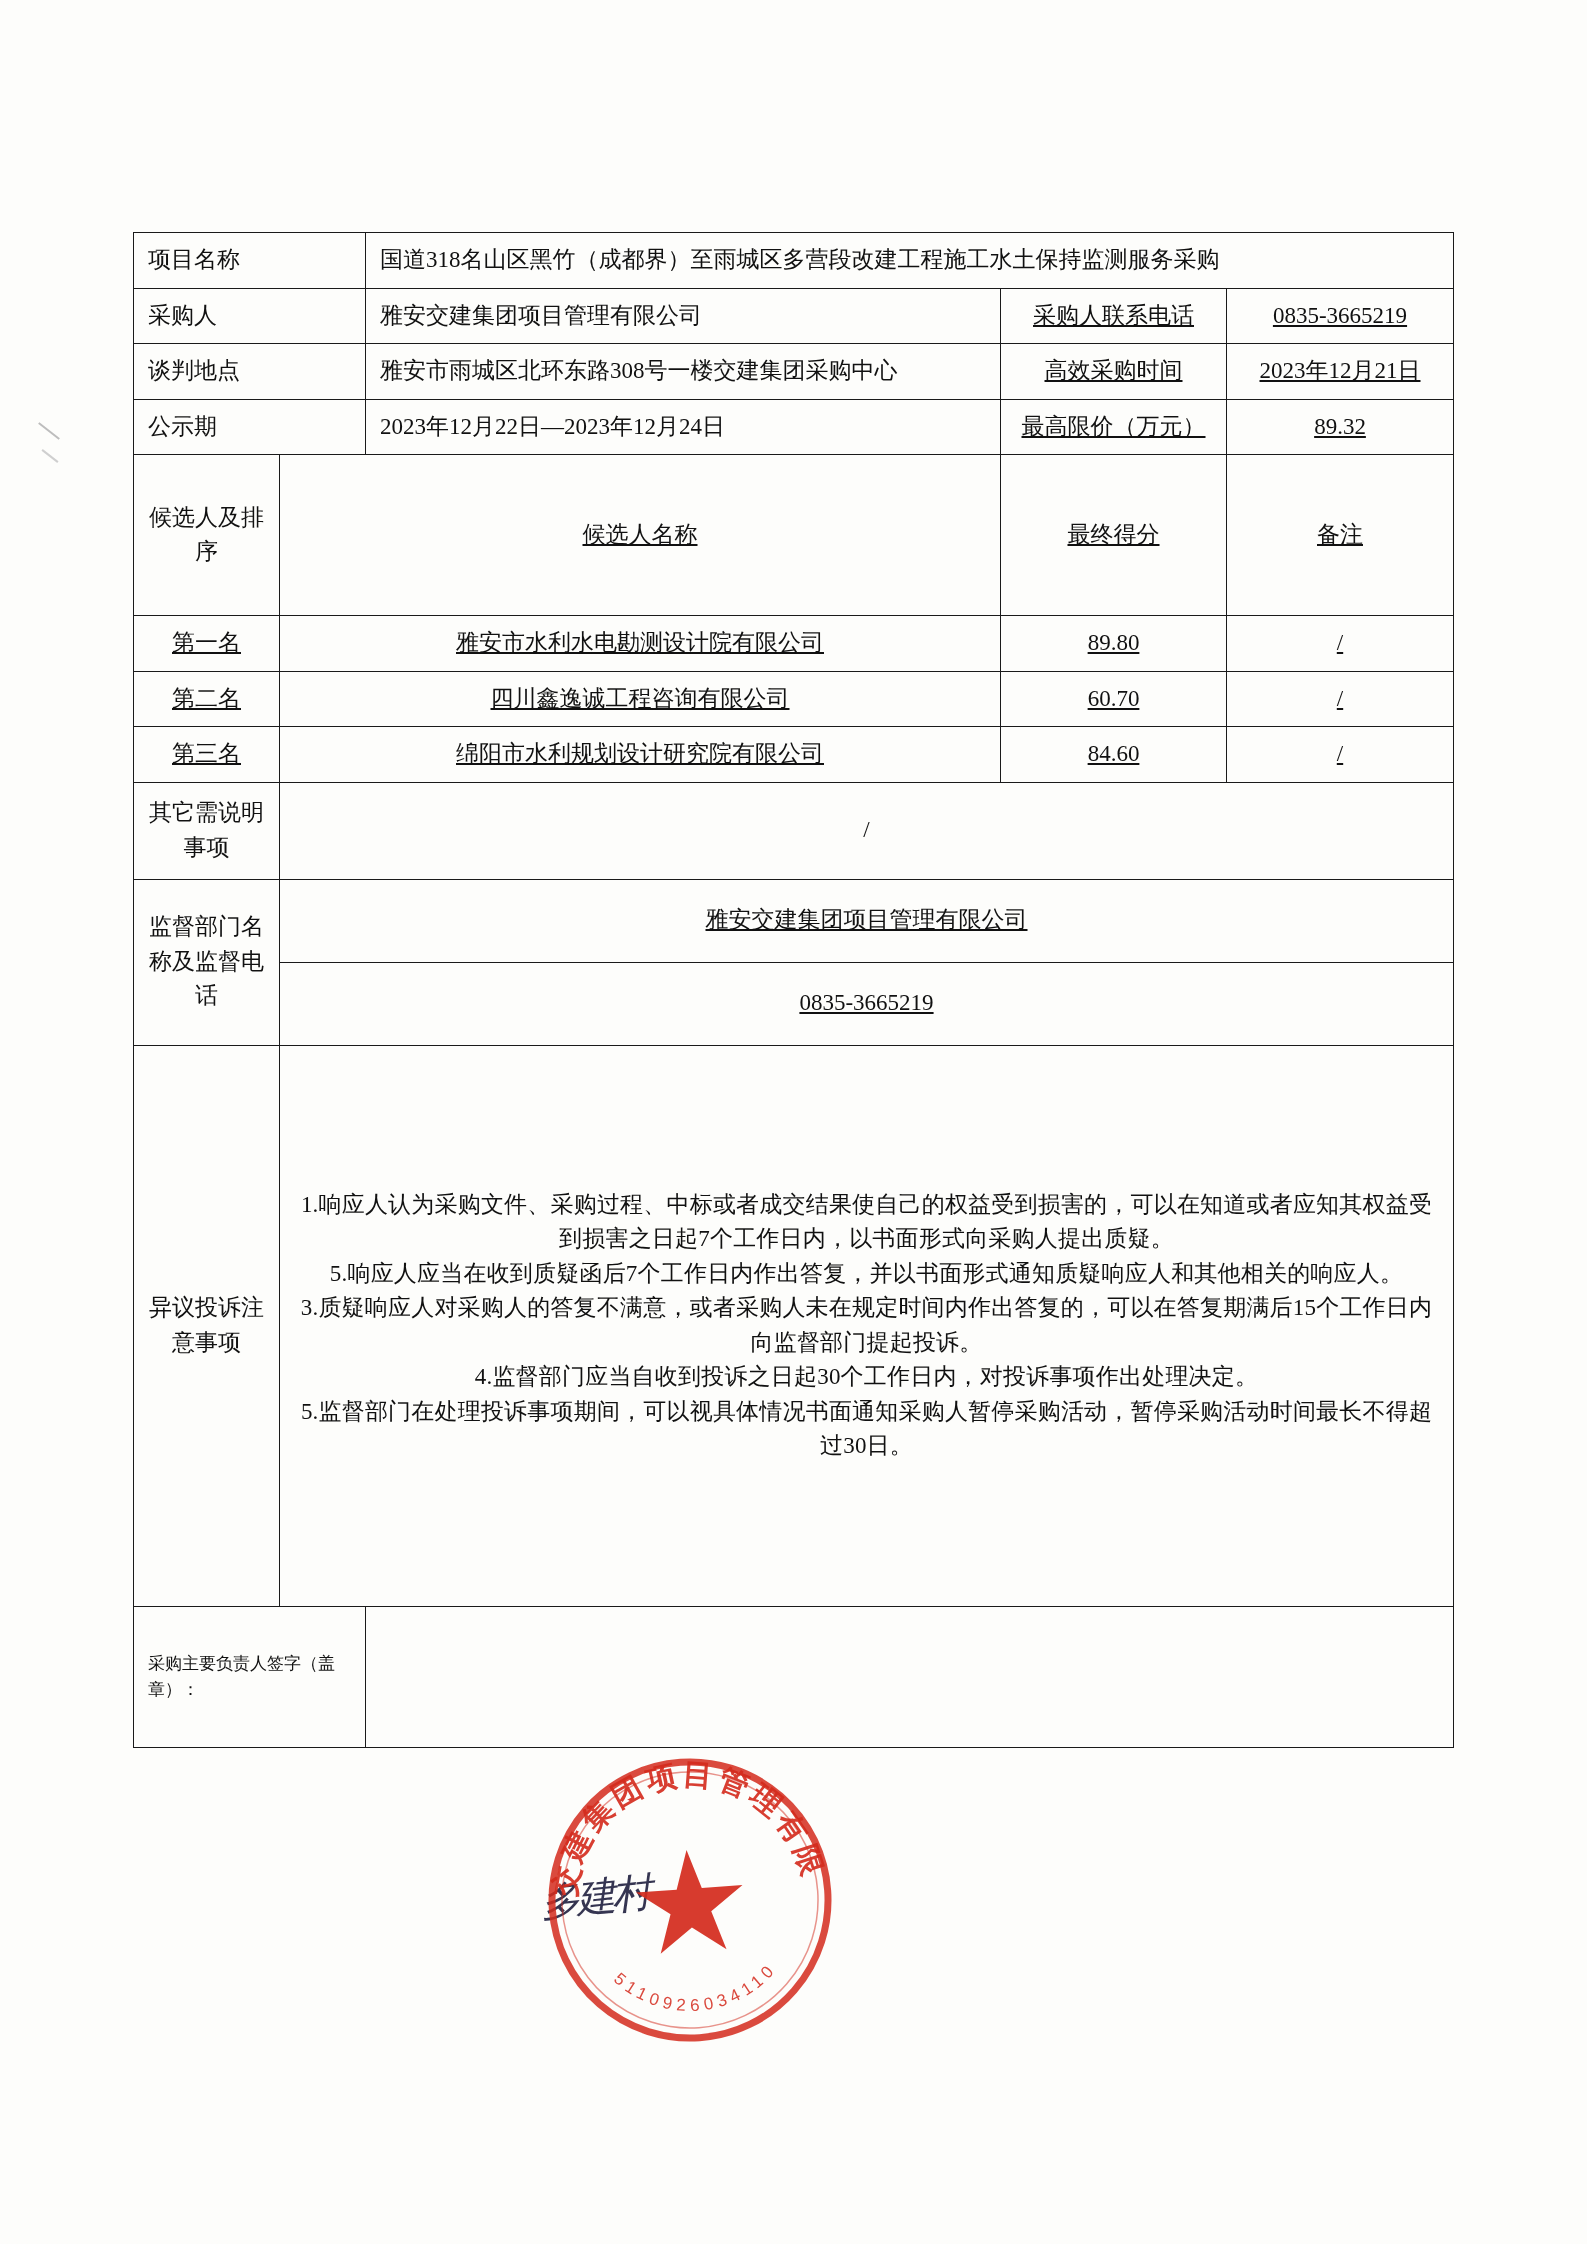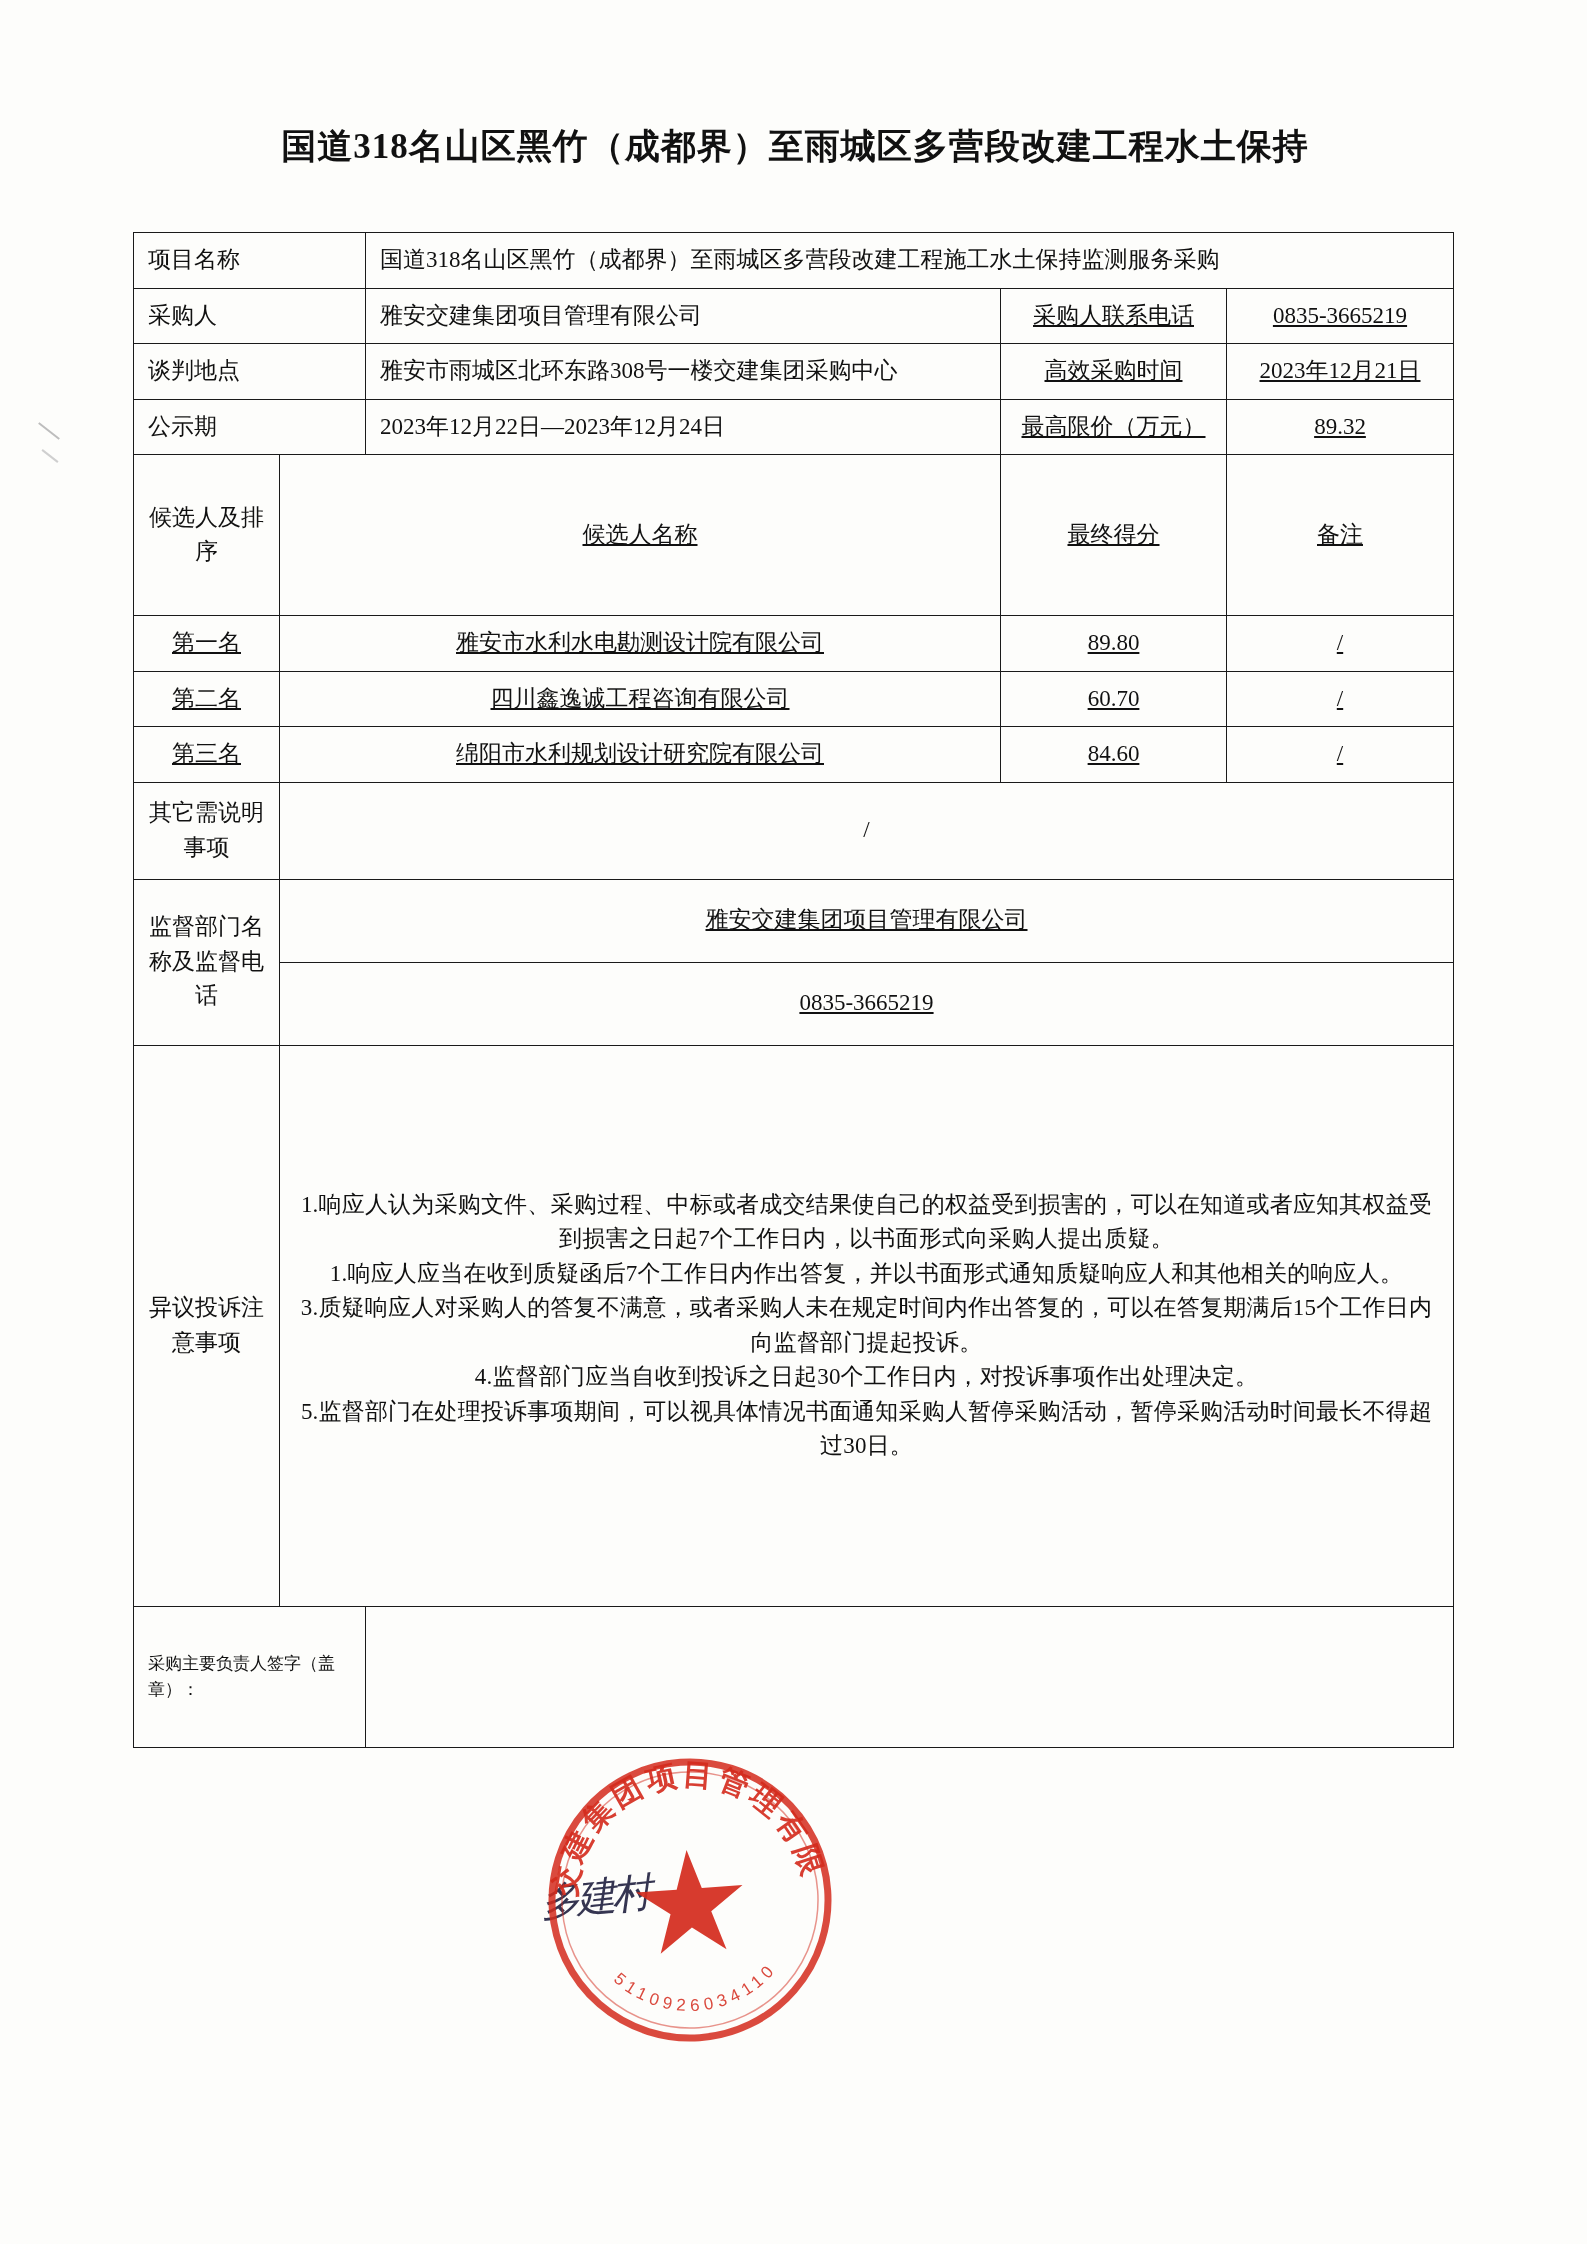--- a/index.html
+++ b/index.html
@@ -122,21 +122,20 @@
 </style>
 </head>
 <body>
 
 <div class="page">
 
   <div class="edge-mark"></div>
   <div class="edge-mark2"></div>
 
   <div class="doc-title">
-    <span>国道318名山区黑竹（成都界）至雨城区多营段改建工程水土保持</span>
   </div>
 
   <table class="main">
     <colgroup>
       <col style="width:146px">
       <col style="width:86px">
       <col style="width:436px">
       <col style="width:199px">
       <col style="width:226px">
       <col style="width:227px">
@@ -196,21 +195,21 @@
         <td class="tall-label" rowspan="2">监督部门名称及监督电话</td>
         <td class="c-center" colspan="5" style="height:62px">雅安交建集团项目管理有限公司</td>
       </tr>
       <tr>
         <td class="c-center" colspan="5" style="height:62px">0835-3665219</td>
       </tr>
       <tr>
         <td class="tall-label" style="height:540px">异议投诉注意事项</td>
         <td class="notes-cell" colspan="5">
           <p>1.响应人认为采购文件、采购过程、中标或者成交结果使自己的权益受到损害的，可以在知道或者应知其权益受到损害之日起7个工作日内，以书面形式向采购人提出质疑。</p>
-          <p>1.响应人应当在收到质疑函后7个工作日内作出答复，并以书面形式通知质疑响应人和其他相关的响应人。</p>
+          <p>5.响应人应当在收到质疑函后7个工作日内作出答复，并以书面形式通知质疑响应人和其他相关的响应人。</p>
           <p>3.质疑响应人对采购人的答复不满意，或者采购人未在规定时间内作出答复的，可以在答复期满后15个工作日内向监督部门提起投诉。</p>
           <p>4.监督部门应当自收到投诉之日起30个工作日内，对投诉事项作出处理决定。</p>
           <p>5.监督部门在处理投诉事项期间，可以视具体情况书面通知采购人暂停采购活动，暂停采购活动时间最长不得超过30日。</p>
         </td>
       </tr>
       <tr class="sign-row">
         <td class="c-left" colspan="2" style="font-size:17px">采购主要负责人签字（盖章）：</td>
         <td colspan="4"></td>
       </tr>
     </tbody>

